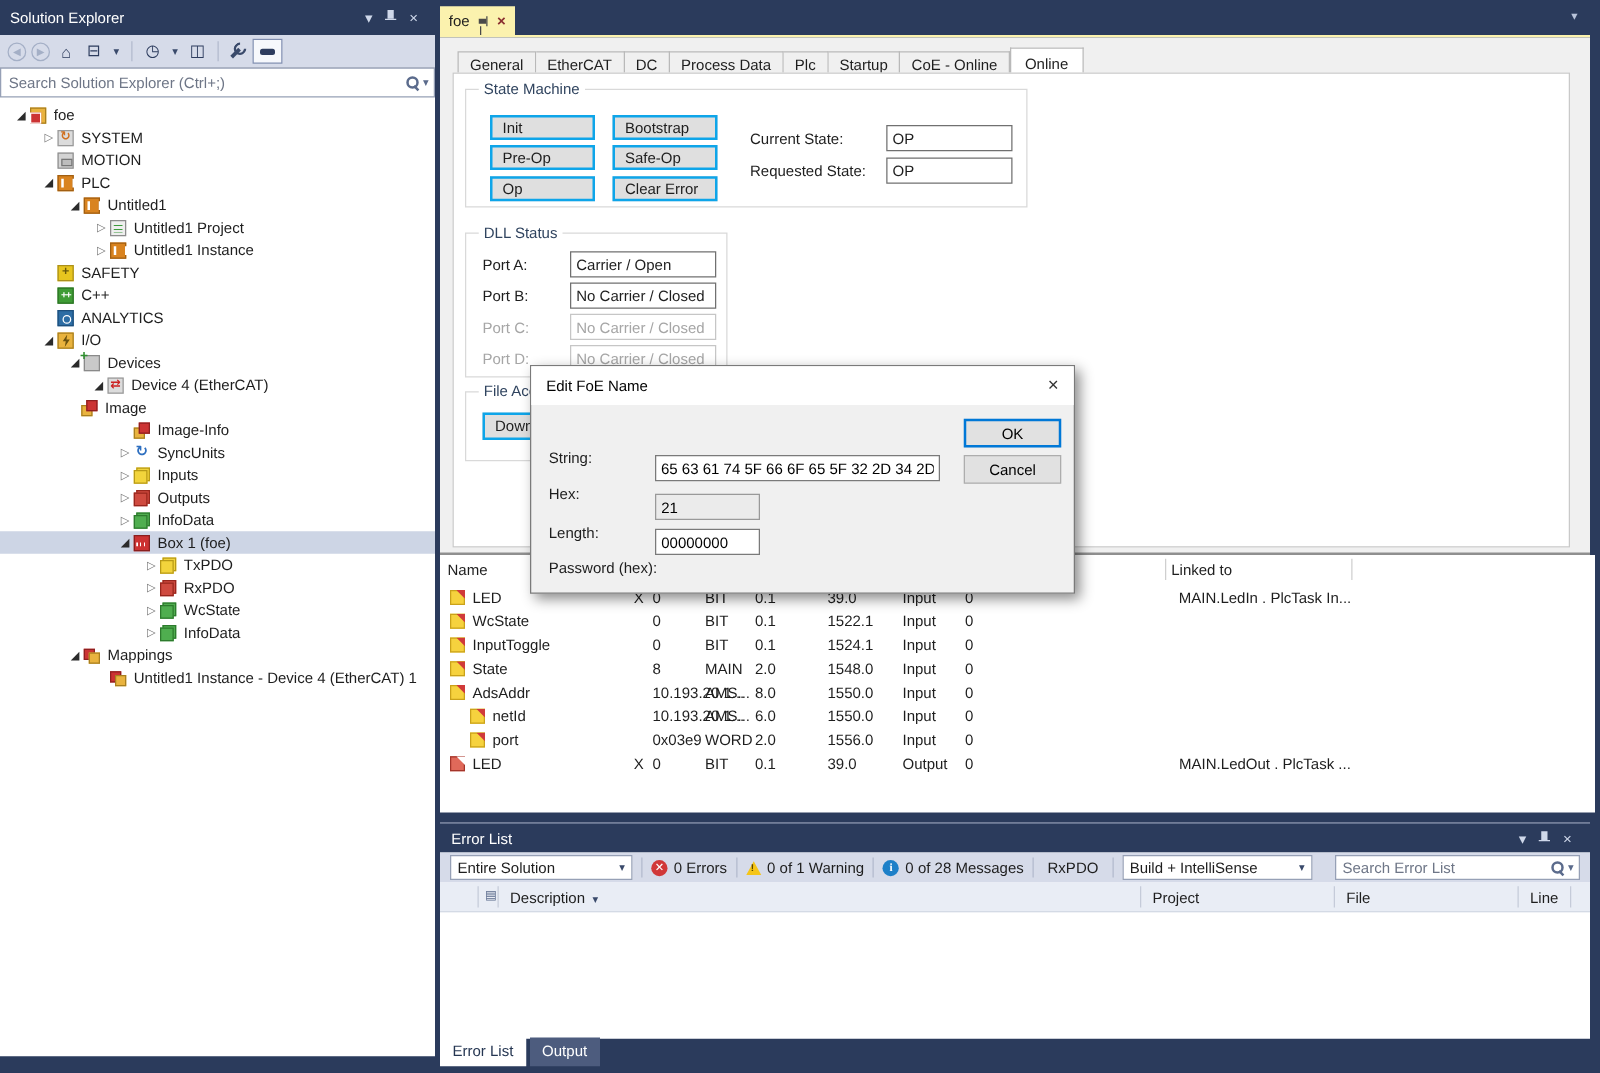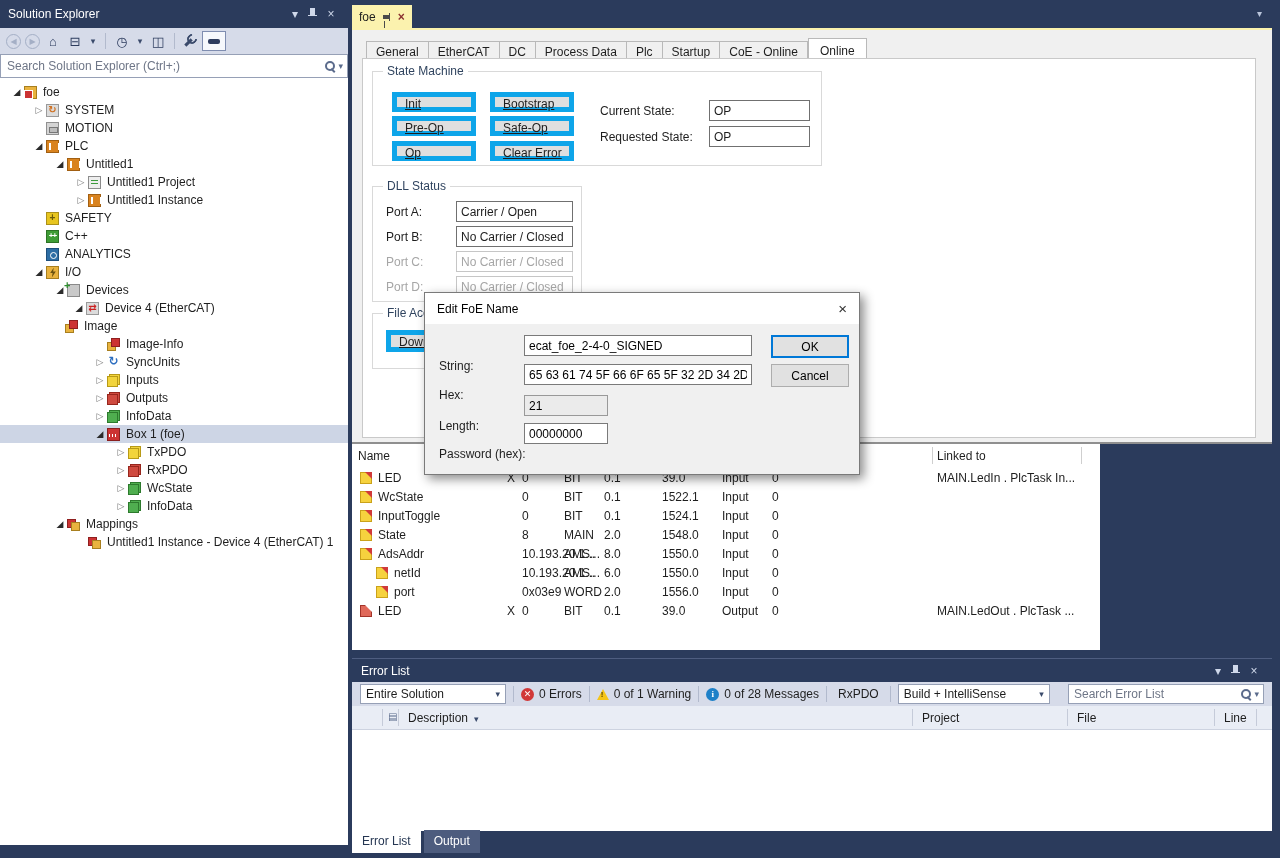--- a/index.html
+++ b/index.html
@@ -91,28 +91,28 @@
   .editor { position:absolute; left:352px; top:30px; width:920px; height:414px; background:#f0f0f0; }
   .splitline { position:absolute; left:0; bottom:0; width:100%; height:2px; background:#8f8f8f; }
   .subtabs { position:absolute; left:14px; top:7px; display:flex; align-items:flex-end; }
   .stab { padding:3px 9px; border:1px solid #b9b9b9; border-left:none; background:#f0f0f0; color:#1e1e1e; cursor:pointer; }
   .stab:first-child { border-left:1px solid #b9b9b9; }
   .stab.active { background:#fff; border:1px solid #b9b9b9; border-bottom:1px solid #fff; padding:5px 11px; position:relative; top:1px; }
   .form-panel { position:absolute; left:10px; top:28px; width:894px; height:380px; background:#fff; border:1px solid #c9c9c9; }
 
   .gbox { position:absolute; border:1px solid #d9d9d9; }
   .gbox .gtitle { position:absolute; left:10px; top:-8px; background:#fff; padding:0 4px; color:#30445f; }
-  .winbtn { position:absolute; height:20px; background:#dfdfdf; border:5px solid #0ea5e9; font:12px "Liberation Sans","DejaVu Sans",sans-serif; text-align:left; padding:0 0 0 8px; color:#1e1e1e; cursor:pointer;text-decoration:underline; }
+  .winbtn { position:absolute; height:20px; background:#dfdfdf; border:2px solid #0ea5e9; font:12px "Liberation Sans","DejaVu Sans",sans-serif; text-align:left; padding:0 0 0 8px; color:#1e1e1e; cursor:pointer; }
   .wininp { position:absolute; height:21px; background:#fff; border:1px solid #707070; font:12px "Liberation Sans","DejaVu Sans",sans-serif; padding:0 4px; color:#1e1e1e; }
   .wininp.dis { border-color:#c6c6c6; color:#a6a6a6; }
   .flabel { position:absolute; white-space:nowrap; }
   .flabel.dis { color:#a6a6a6; }
 
   
-  .vargrid { position:absolute; left:352px; top:444px; width:748px; height:206px; background:#fff; }
+  .vargrid { position:absolute; left:352px; top:444px; width:924px; height:206px; background:#fff;text-align:center; }
   .vg-header { position:absolute; left:0; top:0; width:100%; height:24px; background:#fff; }
   .vg-header .h { position:absolute; top:5px; color:#1e1e1e; }
   .vg-sep { position:absolute; top:3px; width:1px; height:17px; background:#cfcfcf; }
   .vg-rows { position:absolute; left:0; top:25px; width:100%; }
   .vg-row { position:relative; height:19px; cursor:default; }
   .vg-row .cell { position:absolute; top:2px; white-space:nowrap; }
   .c-name { left:8px; display:flex; align-items:center; }
   .c-flag { left:155px; } .c-online { left:170px; } .c-type { left:212px; } .c-size { left:252px; }
   .c-addr { left:310px; } .c-inout { left:370px; } .c-user { left:420px; }
   .c-linked { left:585px; width:150px; overflow:hidden; }
@@ -602,21 +602,20 @@
     <div class="btab active">Error List</div>
     <div class="btab inactive">Output</div>
   </div>
 
   <div class="dialog">
     <div class="dlg-title">
       <span class="ttl">Edit FoE Name</span>
       <span class="x">×</span>
     </div>
     <span class="dlg-lbl" style="top:46px;">String:</span>
-    <input class="dlg-inp" style="left: 99px; top: 42px; width: 228px;" readonly="" value="ecat_foe_2-4-0_SIGNED">
     <button class="dlg-btn default" style="top:42px;">OK</button>
     <span class="dlg-lbl" style="top:75px;">Hex:</span>
     <input class="dlg-inp" style="left: 99px; top: 71px; width: 228px;" readonly="" value="65 63 61 74 5F 66 6F 65 5F 32 2D 34 2D 30 5F 53 49 47 4E 45 44">
     <button class="dlg-btn" style="top:71px;">Cancel</button>
     <span class="dlg-lbl" style="top:106px;">Length:</span>
     <input class="dlg-inp dis" style="left: 99px; top: 102px; width: 84px;" readonly="" value="21">
     <span class="dlg-lbl" style="top:134px;">Password (hex):</span>
     <input class="dlg-inp" style="left: 99px; top: 130px; width: 84px;" readonly="" value="00000000">
   </div>
 

